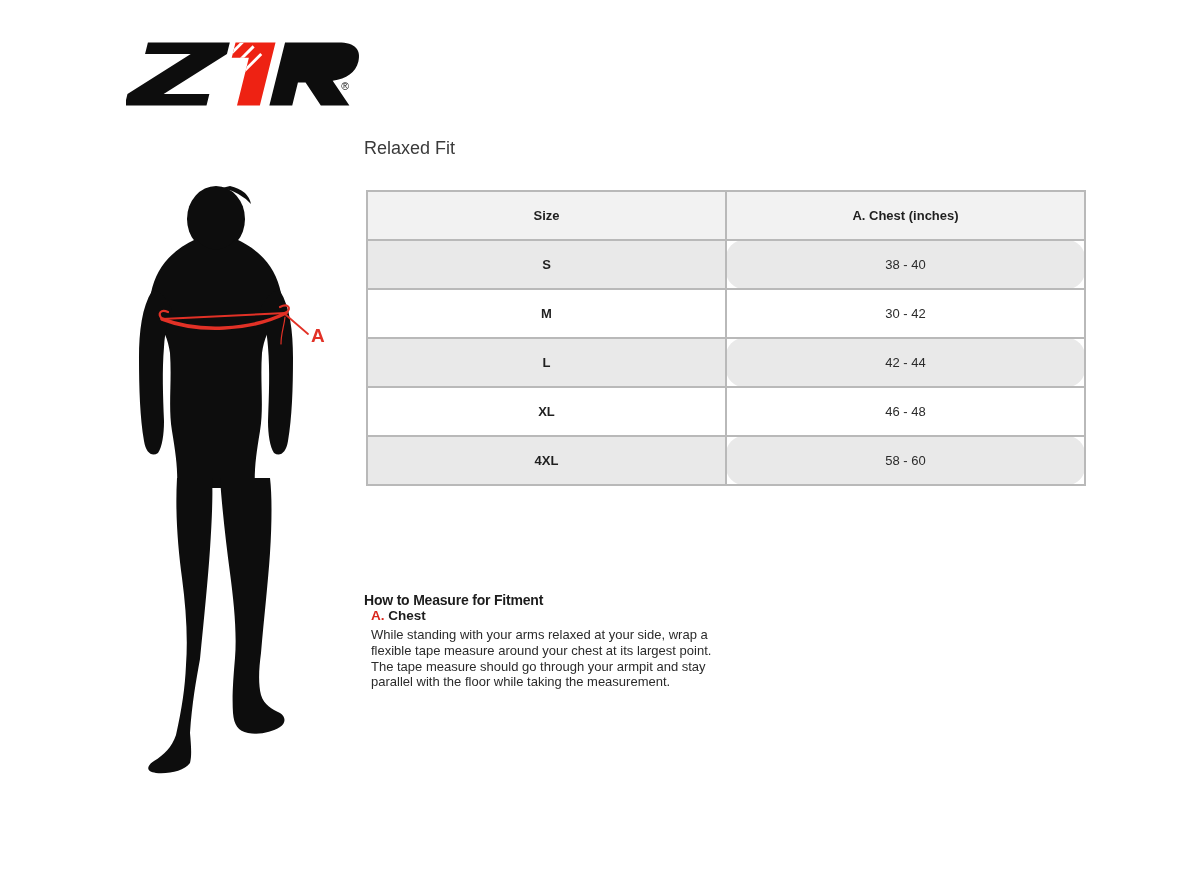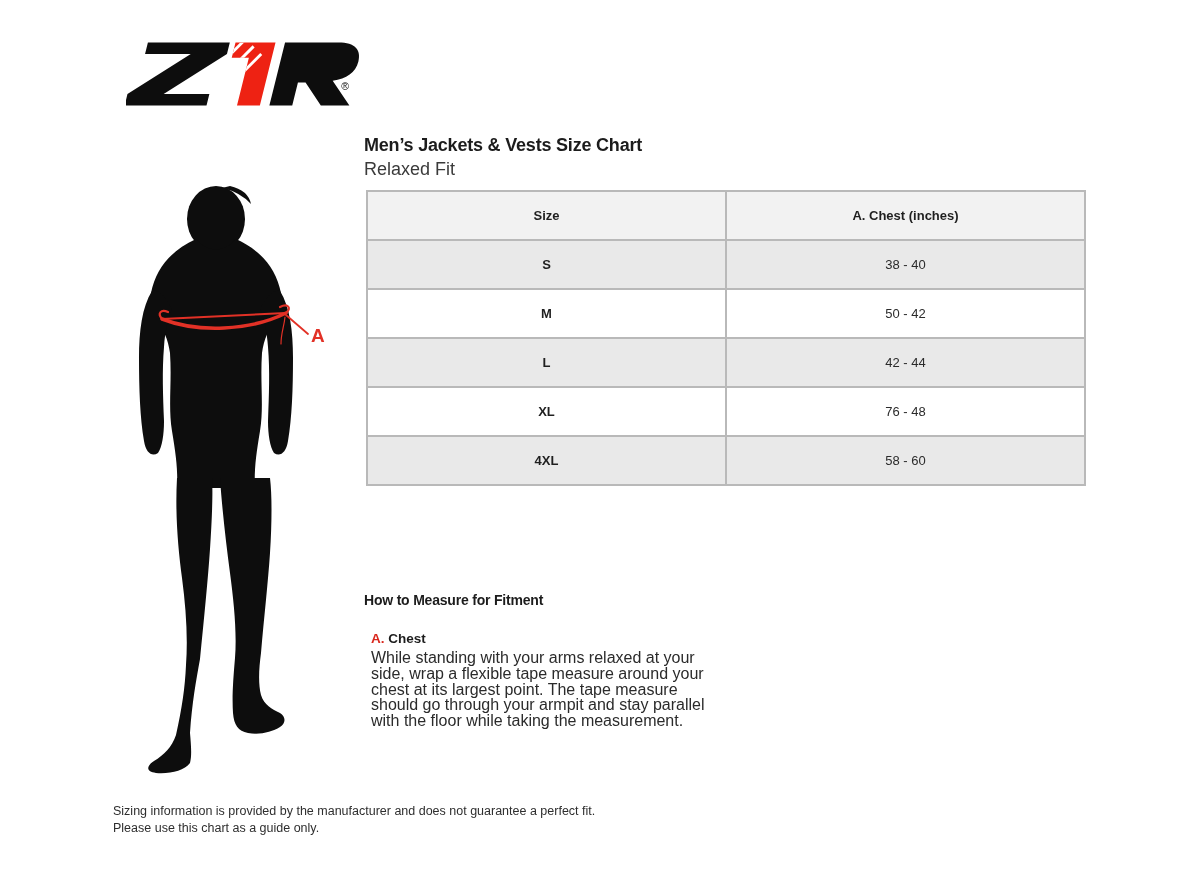--- a/index.html
+++ b/index.html
@@ -20,28 +20,28 @@
   .size-table-wrap { position:absolute; left:366px; top:190px; width:720px; }
   table.size-table { border-collapse:collapse; width:720px; table-layout:fixed; }
   .size-table th, .size-table td {
     border:2px solid #b9b9b9; height:40px; text-align:center; vertical-align:middle;
     font-size:13px; padding:16px;
   }
   .size-table th { background:#f2f2f2; font-weight:bold; color:#1f1f1f; }
   .size-table tbody tr:nth-child(odd) td { background:#e9e9e9; }
   .size-table tbody tr:nth-child(even) td { background:#ffffff; }
   .size-table td.col-size { font-weight:bold; color:#1f1f1f; }
-  .size-table td.col-chest { font-weight:normal; color:#2b2b2b; }
+  .size-table td.col-chest { font-weight:normal; color:#2b2b2b;border-radius:18px; }
   
   .howto { position:absolute; left:364px; top:592px; width:360px; }
   .howto-heading { font-size:14px; font-weight:bold; color:#1c1c1c; letter-spacing:-0.2px; }
-  .measure-item { margin-top:23px; margin-left:7px; }
+  .measure-item { margin-left:7px; }
   .measure-label { font-size:13.5px; font-weight:bold; color:#1c1c1c; }
   .measure-label .letter { color:#d9261c; }
-  .measure-desc { margin-top:4px; width:352px; font-size:16px; line-height:15.8px; color:#2b2b2b; }
+  .measure-desc { margin-top:4px; width:352px; font-size:13px; line-height:15.8px; color:#2b2b2b; }
   
   .footer { position:absolute; left:113px; top:803px; font-size:12.5px; line-height:16.5px; color:#2e2e2e; }
 </style>
 </head>
 <body>
 
 <div class="canvas">
 
   <svg class="logo" viewBox="0 0 252 74" aria-label="Z1R logo">
     <defs>
@@ -78,66 +78,61 @@
       <path d="M28,136 C64,150 116,148 152,130" stroke-width="3.5"></path>
       <path d="M28,136 C23,130 27,126 34,129" stroke-width="2.2"></path>
       <path d="M152,130 C158,125 154,120 146,124" stroke-width="2.2"></path>
       <path d="M152,132 L174,151" stroke-width="1.8"></path>
       <path d="M151,134 C150,144 147,150 147,161" stroke-width="1.2"></path>
     </g>
     <text x="177" y="159" font-family="Liberation Sans, sans-serif" font-size="19" font-weight="bold" fill="#e23126">A</text>
   </svg>
 
   <div class="title-block">
-    <div class="page-title">Men’s Jackets &amp; Vests Size Chart</div>
     <div class="page-subtitle">Relaxed Fit</div>
   </div>
 
   <div class="size-table-wrap">
     <table class="size-table">
       <thead>
         <tr>
           <th>Size</th>
           <th>A. Chest (inches)</th>
         </tr>
       </thead>
       <tbody>
         <tr>
           <td class="col-size">S</td>
           <td class="col-chest">38 - 40</td>
         </tr>
         <tr>
           <td class="col-size">M</td>
-          <td class="col-chest">50 - 42</td>
+          <td class="col-chest">30 - 42</td>
         </tr>
         <tr>
           <td class="col-size">L</td>
           <td class="col-chest">42 - 44</td>
         </tr>
         <tr>
           <td class="col-size">XL</td>
-          <td class="col-chest">76 - 48</td>
+          <td class="col-chest">46 - 48</td>
         </tr>
         <tr>
           <td class="col-size">4XL</td>
           <td class="col-chest">58 - 60</td>
         </tr>
       </tbody>
     </table>
   </div>
 
   <div class="howto">
     <div class="howto-heading">How to Measure for Fitment</div>
     <div class="measure-item">
       <div class="measure-label">
         <span class="letter">A.</span>
         <span>Chest</span>
       </div>
       <div class="measure-desc">While standing with your arms relaxed at your side, wrap a flexible tape measure around your chest at its largest point. The tape measure should go through your armpit and stay parallel with the floor while taking the measurement.</div>
     </div>
   </div>
 
-  <div class="footer">
-    <div>Sizing information is provided by the manufacturer and does not guarantee a perfect fit.</div>
-    <div>Please use this chart as a guide only.</div>
-  </div>
 
 </div>
 
 </body></html>

